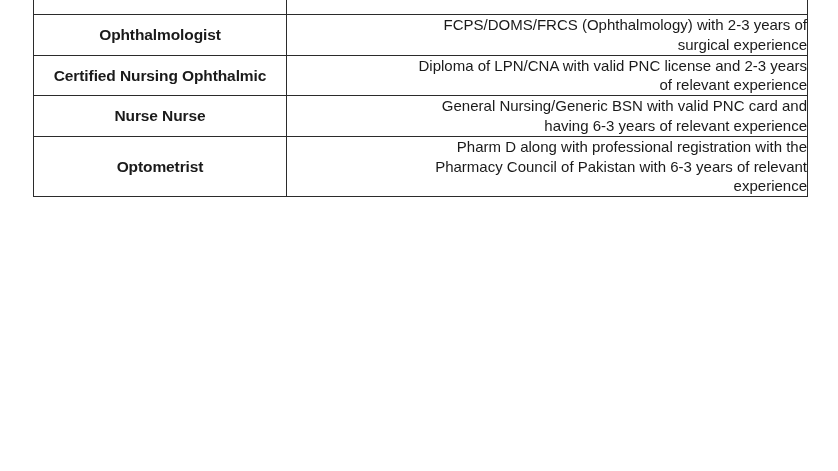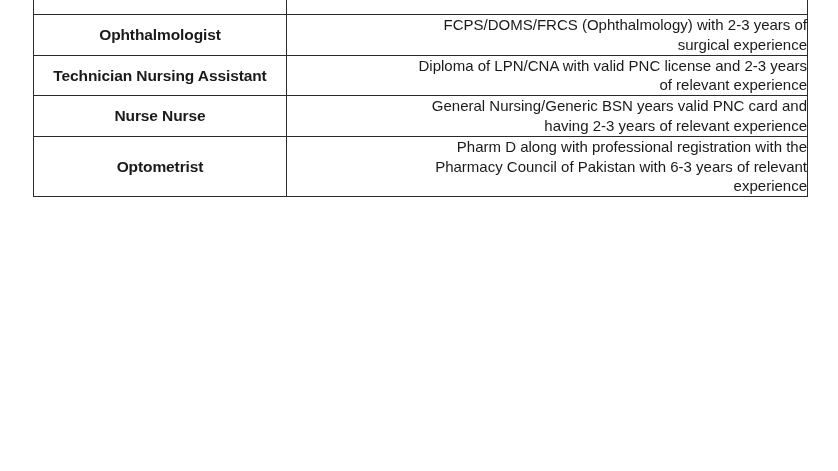--- a/index.html
+++ b/index.html
@@ -73,31 +73,31 @@
         <td class="col-qual"></td>
       </tr>
       <tr>
         <td class="col-role">Ophthalmologist</td>
         <td class="col-qual">
           <span class="qual-line">FCPS/DOMS/FRCS (Ophthalmology) with 2-3 years of</span>
           <span class="qual-line">surgical experience</span>
         </td>
       </tr>
       <tr>
-        <td class="col-role">Technician Nursing Assistant</td>
+        <td class="col-role">Certified Nursing Ophthalmic</td>
         <td class="col-qual">
           <span class="qual-line">Diploma of LPN/CNA with valid PNC license and 2-3 years</span>
           <span class="qual-line">of relevant experience</span>
         </td>
       </tr>
       <tr>
         <td class="col-role">Nurse Nurse</td>
         <td class="col-qual">
-          <span class="qual-line">General Nursing/Generic BSN years valid PNC card and</span>
-          <span class="qual-line">having 2-3 years of relevant experience</span>
+          <span class="qual-line">General Nursing/Generic BSN with valid PNC card and</span>
+          <span class="qual-line">having 6-3 years of relevant experience</span>
         </td>
       </tr>
       <tr>
         <td class="col-role">Optometrist</td>
         <td class="col-qual">
           <span class="qual-line">Pharm D along with professional registration with the</span>
           <span class="qual-line">Pharmacy Council of Pakistan with 6-3 years of relevant</span>
           <span class="qual-line">experience</span>
         </td>
       </tr>

